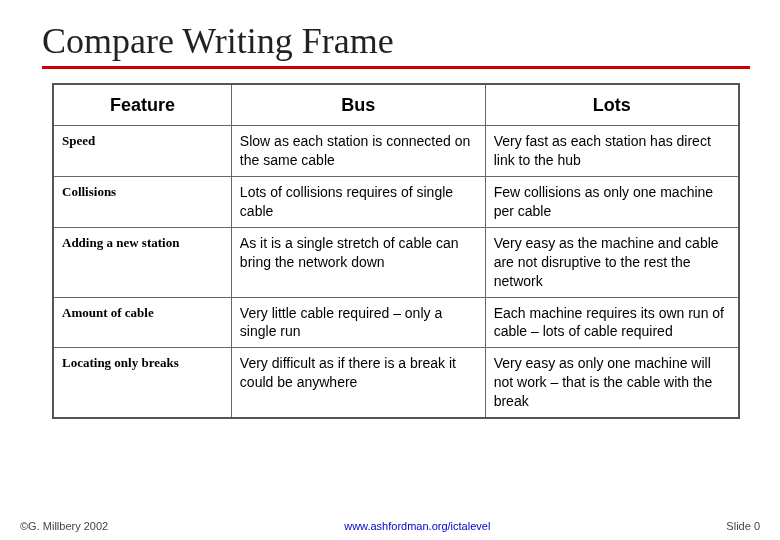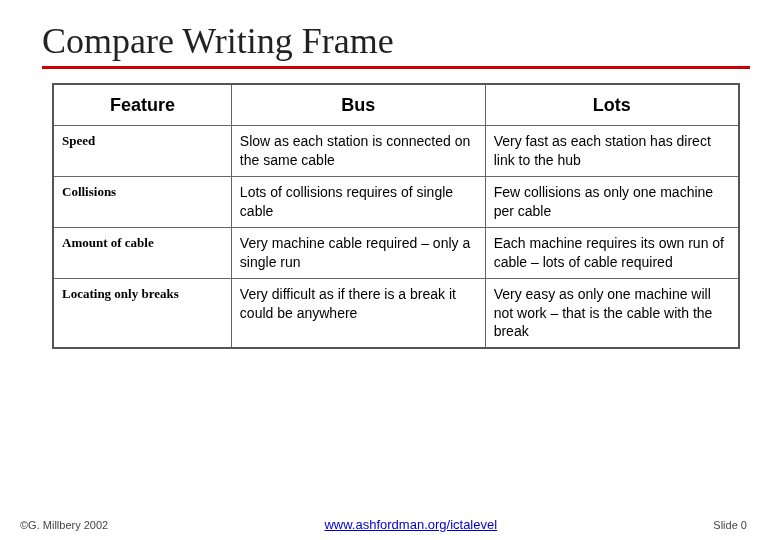--- a/index.html
+++ b/index.html
@@ -72,32 +72,31 @@
     tbody tr td:first-child {
       font-size: 13px;
       font-weight: bold;
       font-family: 'Times New Roman', serif;
     }
 
     .footer {
       position: absolute;
       bottom: 8px;
       left: 20px;
-      right: 33px;
+      right: 20px;
       display: flex;
       justify-content: space-between;
-      align-items: center;
+      align-items: flex-start;
       font-size: 11px;
       color: #444;
     }
 
     .footer-link {
       color: #0000cc;
-      text-decoration: underline;
-      font-size: 13px;
+      font-size: 11px;
     }
   </style>
 </head>
 <body>
 
 <div class="slide">
 
   <h1 class="title">Compare Writing Frame</h1>
   <div class="title-underline"></div>
 
@@ -115,22 +114,27 @@
             <td>Speed</td>
             <td>Slow as each station is connected on the same cable</td>
             <td>Very fast as each station has direct link to the hub</td>
           </tr>
           <tr>
             <td>Collisions</td>
             <td>Lots of collisions requires of single cable</td>
             <td>Few collisions as only one machine per cable</td>
           </tr>
           <tr>
+            <td>Adding a new station</td>
+            <td>As it is a single stretch of cable can bring the network down</td>
+            <td>Very easy as the machine and cable are not disruptive to the rest the network</td>
+          </tr>
+          <tr>
             <td>Amount of cable</td>
-            <td>Very machine cable required – only a single run</td>
+            <td>Very little cable required – only a single run</td>
             <td>Each machine requires its own run of cable – lots of cable required</td>
           </tr>
           <tr>
             <td>Locating only breaks</td>
             <td>Very difficult as if there is a break it could be anywhere</td>
             <td>Very easy as only one machine will not work – that is the cable with the break</td>
           </tr>
         </tbody>
     </table>
   </div>

